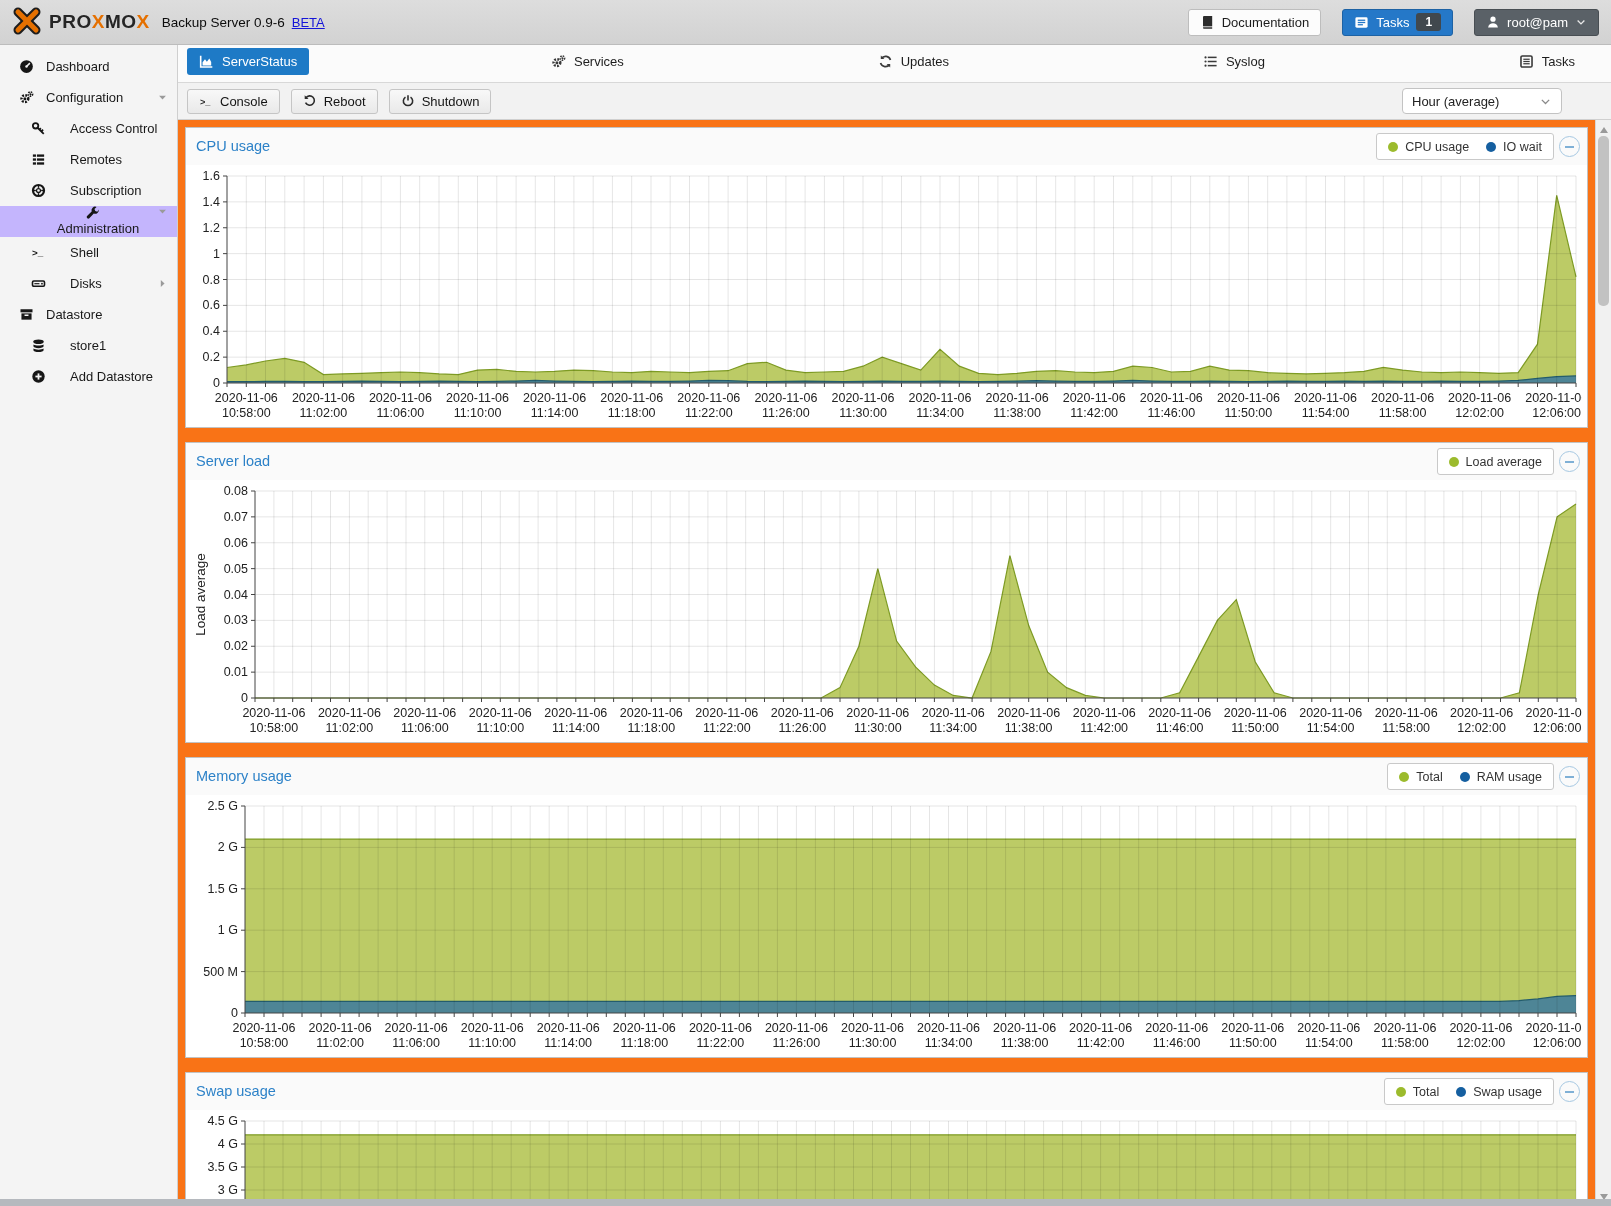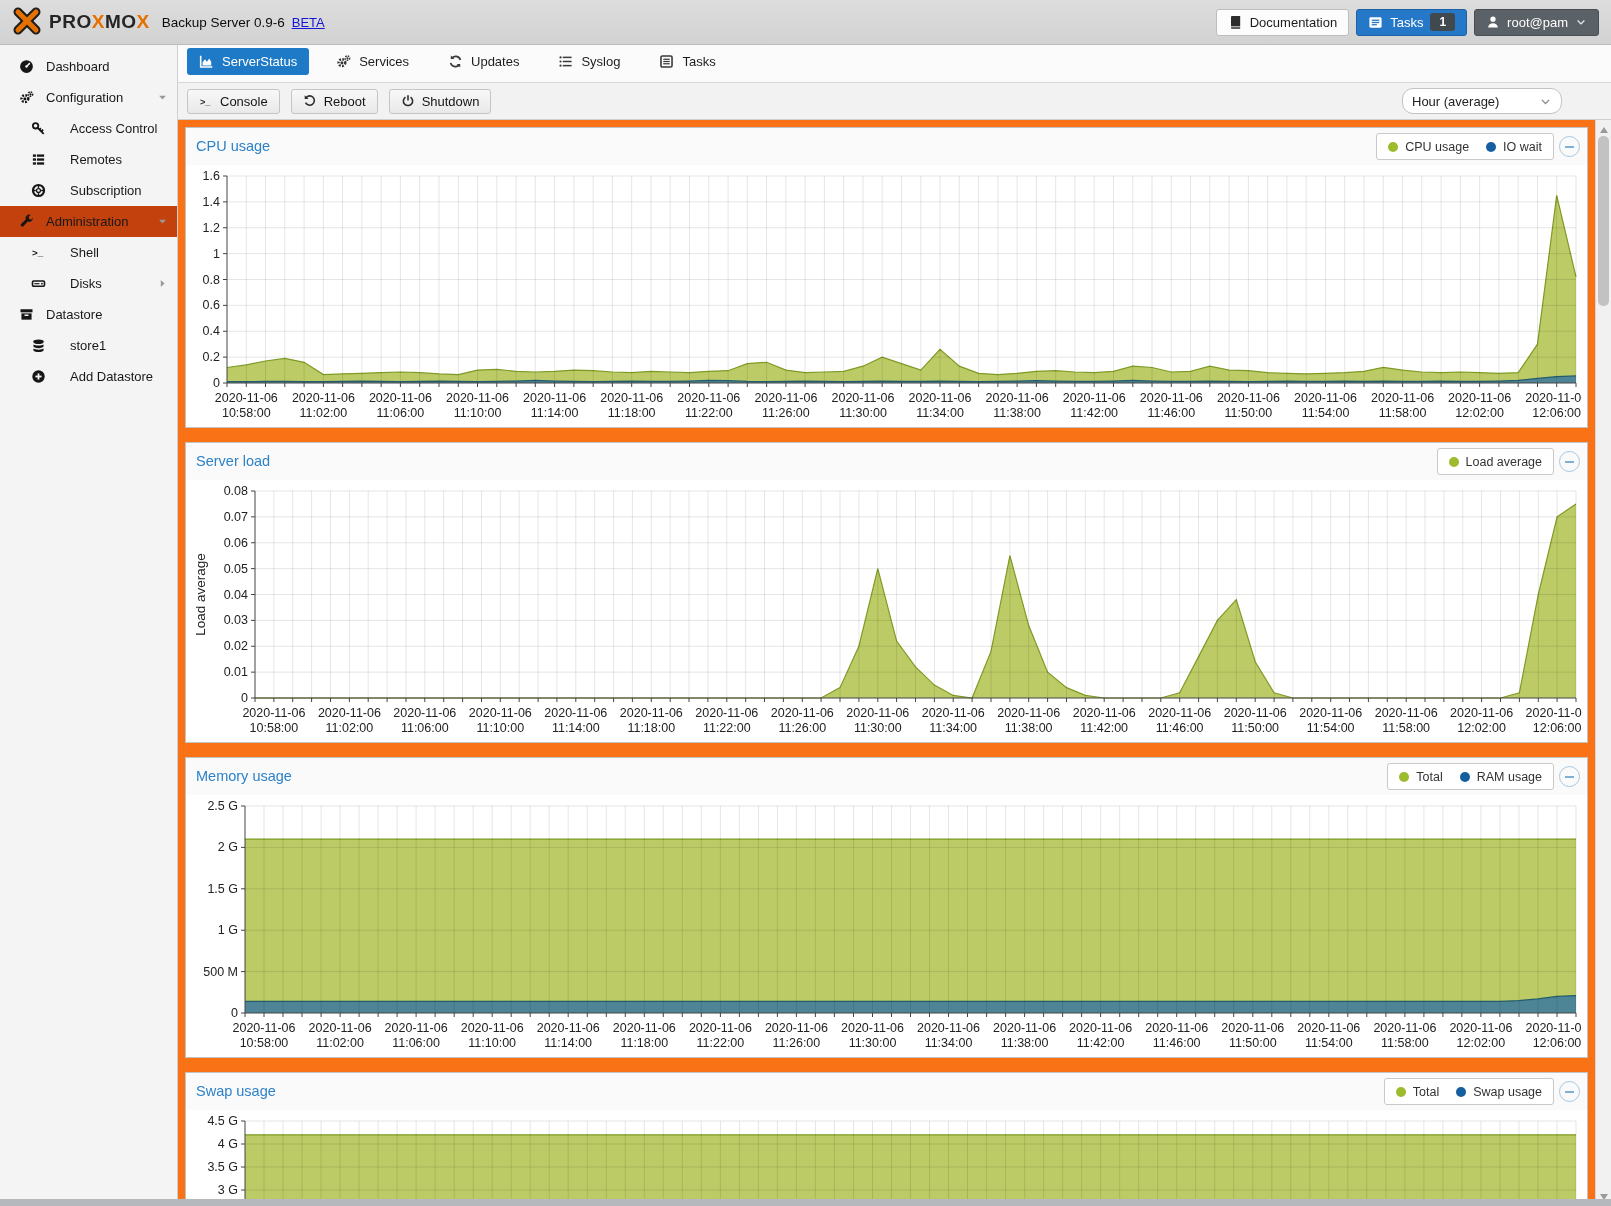--- a/index.html
+++ b/index.html
@@ -11,53 +11,53 @@
   
   #topbar {
     height:45px; background:linear-gradient(#dddddd,#d2d2d2);
     border-bottom:1px solid #bcbcbc; display:flex; align-items:center; padding:0 12px;
   }
   .brand { display:flex; align-items:center; gap:7px; }
   .brand-word { font-size:19px; font-weight:bold; letter-spacing:0.5px; color:#252525; }
   .brand-word .ox { color:#e57000; }
   .product-name { margin-left:12px; font-size:13.5px; color:#0c0c0c; }
   .beta-link { margin-left:7px; font-size:13px; color:#1515d8; text-decoration:underline; cursor:pointer; }
-  #topbar-right { margin-left:auto; display:flex; align-items:flex-start; gap:7px; }
+  #topbar-right { margin-left:auto; display:flex; align-items:flex-start; gap:21px; }
   .hbtn { height:27px; display:flex; align-items:center; gap:7px; padding:0 11px; border-radius:3px; font-size:13px; cursor:pointer; }
   .hbtn .icon svg { display:block; }
   .hbtn-doc  { background:#fcfcfc; border:1px solid #bdbdbd; color:#1c1c1c; }
   .hbtn-tasks{ background:#2578c8; border:1px solid #1d62a4; color:#fff; }
   .hbtn-user { background:#5a6167; border:1px solid #484e53; color:#fff; }
   .badge { background:#41484e; color:#fff; border-radius:3px; padding:2px 9px; font-size:12px; font-weight:bold; }
   
   #main { display:flex; height:1161px; }
   #sidebar { width:178px; background:#f4f4f4; border-right:1px solid #cfcfcf; padding-top:6px; }
   .side-item { position:relative; display:flex; align-items:center; height:31px; padding-left:19px; cursor:pointer; }
   .side-item.lvl1 { padding-left:31px;gap:12px; }
-  .side-item.selected { background:#c2410c; }
+  .side-item.selected { background:#c4b5fd;flex-direction:column; }
   .side-item .icon { width:19px; margin-right:8px; color:#161616; display:flex; }
   .side-item .icon svg { width:15px; height:15px; }
   .side-label { font-size:13px; color:#181818; white-space:nowrap; }
   .caret { position:absolute; right:9px; color:#9a9a9a; display:flex; }
   .caret svg { width:11px; height:11px; }
   
   #content { flex:1; min-width:0; display:flex; flex-direction:column; background:#fbfbfb; }
   #titlebar { padding:11px 13px 5px; }
   #page-title { font-size:15.5px; color:#2d82c8; }
-  #tabbar { display:flex; align-items:center; padding:3px 9px 7px; border-bottom:1px solid #d8d8d8; }
+  #tabbar { display:flex; align-items:center; padding:3px 9px 7px; border-bottom:1px solid #d8d8d8;justify-content:space-between; }
   .tab { display:flex; align-items:center; gap:8px; padding:6px 12px; margin-right:15px; border-radius:3px; font-size:13px; color:#1d1d1d; cursor:pointer; }
   .tab .icon { display:flex; color:#3a3a3a; }
   .tab .icon svg { width:15px; height:15px; }
   .tab.active { background:#1e7ac6; color:#fff; }
   .tab.active .icon { color:#fff; }
   #toolbar { display:flex; align-items:center; height:37px; padding:0 9px; background:#f2f2f2; border-bottom:1px solid #cfcfcf; }
   .tbtn { display:flex; align-items:center; gap:7px; background:linear-gradient(#f8f8f8,#e9e9e9); border:1px solid #c5c5c5; border-radius:3px; padding:4px 11px; font-size:13px; color:#141414; margin-right:11px; cursor:pointer; }
   .tbtn .icon { display:flex; color:#2c2c2c; }
   .tbtn .icon svg { width:14px; height:14px; }
-  #timerange { margin-left:auto; margin-right:40px; width:160px; height:26px; background:#fff; border:1px solid #c3c3c3; border-radius:11px; display:flex; align-items:center; padding:0 9px; font-size:13px; color:#222; cursor:pointer; }
+  #timerange { margin-left:auto; margin-right:40px; width:160px; height:26px; background:#fff; border:1px solid #c3c3c3; border-radius:4px; display:flex; align-items:center; padding:0 9px; font-size:13px; color:#222; cursor:pointer; }
   #timerange .chev { margin-left:auto; color:#8a8a8a; display:flex; }
   
   #panels-row { flex:1; display:flex; min-height:0; }
   #panels { flex:1; background:#f97316; padding:7px; overflow:hidden; }
   .panel { background:#fff; border:1px solid #c2c2c2; margin-bottom:14px; }
   .panel-header { position:relative; height:37px; background:#fafafa; }
   .panel-title { position:absolute; left:10px; top:10px; font-size:14.5px; color:#2d82c8; }
   .legend { position:absolute; right:33px; top:5px; display:flex; align-items:center; gap:17px; background:#fff; border:1px solid #c9c9c9; border-radius:3px; height:27px; padding:0 11px; font-size:12.5px; color:#333; }
   .legend-item { display:flex; align-items:center; }
   .dot { width:10px; height:10px; border-radius:50%; margin-right:7px; }

